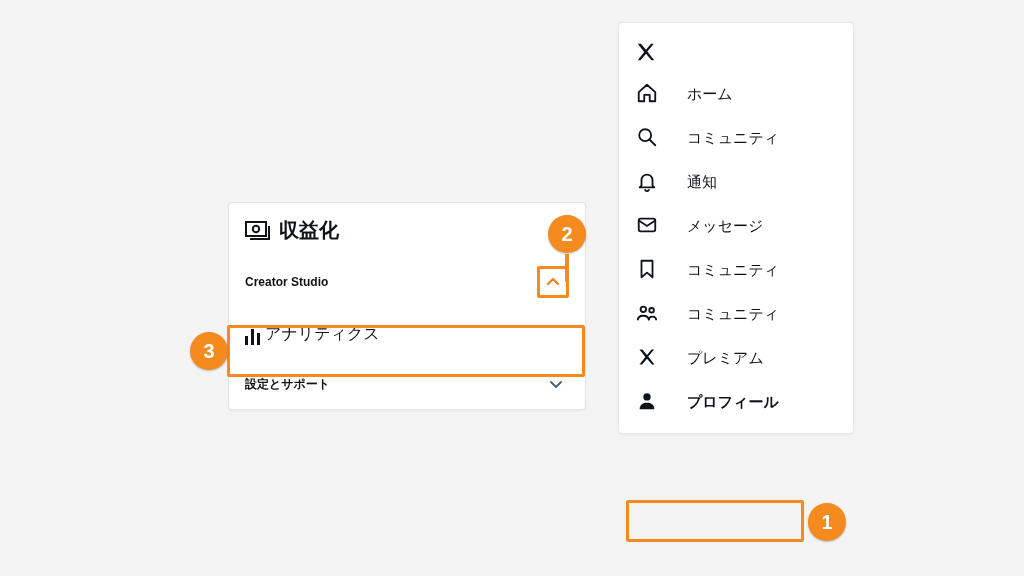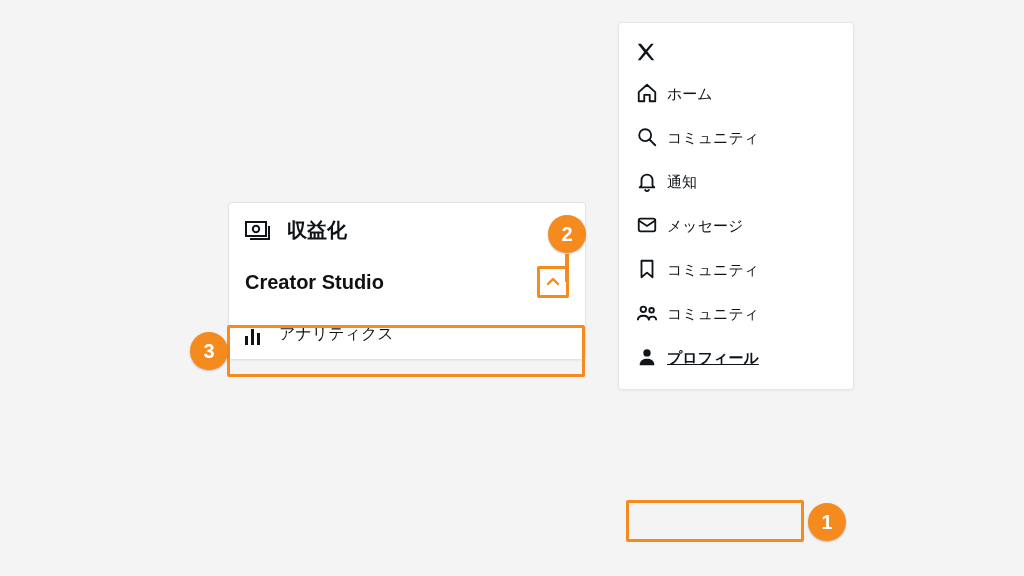--- a/index.html
+++ b/index.html
@@ -23,58 +23,57 @@
     top: 202px;
     width: 356px;
     background: #fff;
     border: 1px solid #e1e4e6;
     border-radius: 4px;
     box-shadow: 0 1px 2px rgba(0,0,0,0.05);
   }
   .submenu-header {
     display: flex;
     align-items: center;
-    gap: 16px;
+    gap: 8px;
     padding: 14px 16px 10px 16px;
   }
   .submenu-header .icon-slot {
     width: 26px; height: 26px;
     display: flex; align-items: center; justify-content: center;
   }
   .submenu-header-title {
     font-size: 20px;
     font-weight: 900;
     color: #0f1419;
   }
   .submenu-row {
     display: flex;
     align-items: center;
     justify-content: space-between;
     padding: 12px 16px;
     cursor: pointer;
   }
   .submenu-row .label {
-    font-size: 20px;
+    font-size: 12px;
     font-weight: 900;
     color: #111;
     text-align: center;
   }
   .chevron-box {
     width: 26px; height: 26px;
     display: flex; align-items: center; justify-content: center;
     border-radius: 2px;
   }
   .chevron-box.highlighted {
     border: 3px solid #f58a1f;
   }
   
   .analytics-row {
     display: flex;
     align-items: center;
-    gap: 14px;
     padding: 14px 16px;
     cursor: pointer;
     background: #fff;
   }
   .analytics-row .label {
     font-size: 16px;
     font-weight: 500;
     color: #0f1419;
   }
   .bars-icon {
@@ -118,39 +117,38 @@
     border-radius: 4px;
     box-shadow: 0 1px 3px rgba(0,0,0,0.06);
     padding: 10px 10px 10px 10px;
   }
   .sidebar-logo {
     padding: 8px 6px 8px 6px;
   }
   .nav-item {
     display: flex;
     align-items: center;
-    gap: 8px;
+    gap: 28px;
     padding: 10px 6px;
     border-radius: 9999px;
     cursor: pointer;
     color: #0f1419;
   }
   .nav-item .icon-slot {
     width: 24px; height: 24px;
     display: flex; align-items: center; justify-content: center;
     flex-shrink: 0;
   }
   .nav-item .nav-label {
     font-size: 15px;
     line-height: 1;
     color: #0f1419;
   }
   .nav-item.active .nav-label {
     font-weight: 900;
-    text-decoration: underline;
   }
   .nav-item.active svg.person path,
   .nav-item.active svg.person circle {
     fill: #0f1419;
   }
   
   .more-highlight {
     position: absolute;
     left: 626px;
     top: 500px;
@@ -210,20 +208,28 @@
     <div class="analytics-row">
       <span class="bars-icon">
         <span style="height:9px"></span>
         <span style="height:16px"></span>
         <span style="height:12px"></span>
       </span>
       <span class="label">アナリティクス</span>
     </div>
 
 
+    <div class="submenu-row">
+      <span class="label">設定とサポート</span>
+      <span class="chevron-box">
+        <svg width="14" height="14" viewBox="0 0 14 14">
+          <path d="M2 5 L7 10 L12 5" fill="none" stroke="#536471" stroke-width="2" stroke-linecap="round" stroke-linejoin="round"></path>
+        </svg>
+      </span>
+    </div>
 
   </div>
 
   <div class="analytics-highlight"></div>
 
   <div class="connector-2"></div>
 
   <div class="sidebar">
     <div class="sidebar-logo">
       <svg width="22" height="22" viewBox="0 0 24 24">
@@ -285,20 +291,28 @@
         <svg width="22" height="22" viewBox="0 0 24 24">
           <circle cx="8" cy="8" r="3" fill="none" stroke="#0f1419" stroke-width="2"></circle>
           <circle cx="17" cy="9" r="2.5" fill="none" stroke="#0f1419" stroke-width="2"></circle>
           <path d="M2 20 c0-3.5 3-5 6-5 s6 1.5 6 5" fill="none" stroke="#0f1419" stroke-width="2"></path>
           <path d="M14 20 c0-2.8 2.2-4 4-4 s4 1.2 4 4" fill="none" stroke="#0f1419" stroke-width="2"></path>
         </svg>
       </span>
       <span class="nav-label">コミュニティ</span>
     </div>
 
+    <div class="nav-item">
+      <span class="icon-slot">
+        <svg width="20" height="20" viewBox="0 0 24 24">
+            <path d="M3 3 L10 12 L3 21 H6 L12 14 L18 21 H21 L13.5 11.5 L20.5 3 H17.5 L12 9.5 L6.5 3 Z" fill="#0f1419"></path>
+          </svg>
+      </span>
+      <span class="nav-label">プレミアム</span>
+    </div>
 
     <div class="nav-item active">
       <span class="icon-slot">
         <svg class="person" width="22" height="22" viewBox="0 0 24 24">
           <circle cx="12" cy="7.5" r="4" fill="#0f1419"></circle>
           <path d="M4 21 c0-5 4-7 8-7 s8 2 8 7 Z" fill="#0f1419"></path>
         </svg>
       </span>
       <span class="nav-label">プロフィール</span>
     </div>

